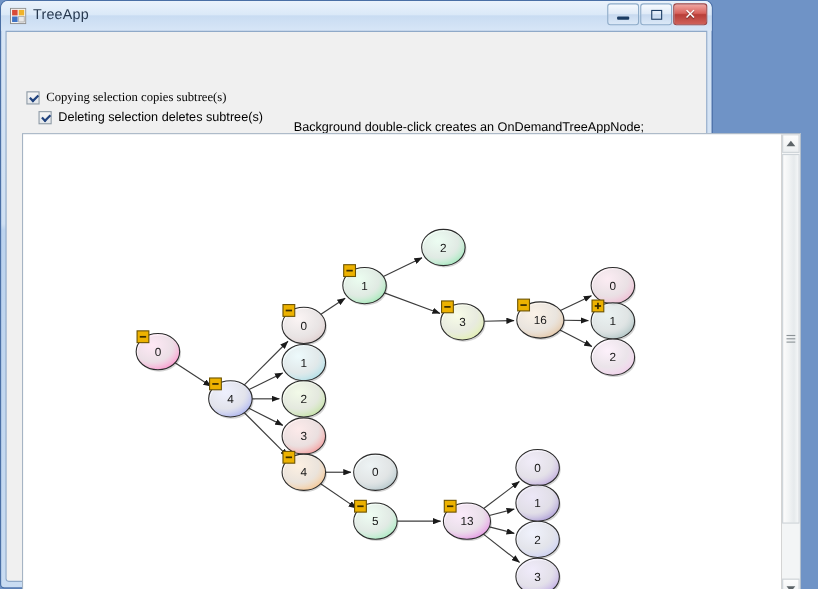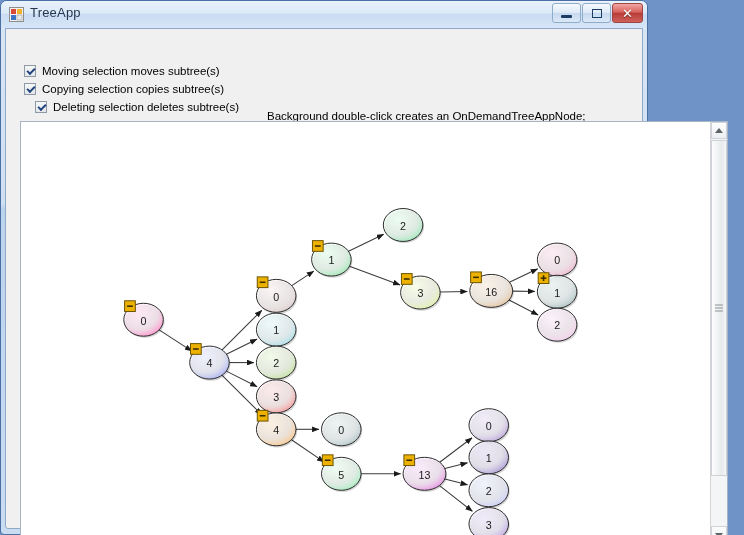--- a/index.html
+++ b/index.html
@@ -79,21 +79,21 @@
     content:"";position:absolute;left:2px;top:2px;
     width:6px;height:3px;
     border-left:2px solid #21437e;border-bottom:2px solid #21437e;
     transform:rotate(-45deg);
   }
   .cblabel{
     margin-left:6px;font-size:11.5px;color:#000;line-height:14px;
     white-space:nowrap;
   }
   #cb1{left:18px;top:35px;}
-  #cb2{left:18px;top:53px;}
+  #cb2{left:18px;top:53px;font-family:Liberation Serif, serif;}
   #cb3{left:18px;top:71px;padding-left:11px;}
   #cbR{left:243px;top:39px;align-items:center;margin-top:41px;}
   #cbR .cblabel{white-space:normal;width:330px;line-height:14.5px;}
   #cbR .cb{margin-top:0;}
 
   
   #panel{
     position:absolute;left:14px;top:92px;width:708px;height:423px;
     background:#fff;
     border:1px solid #a6b4c4;
@@ -172,24 +172,20 @@
     </div>
     <div class="winbtn" id="btn-close">
       <div class="glyph">✕</div>
     </div>
   </div>
 
   <div id="frame-inner">
 
     <div id="options"></div>
 
-    <div class="cbrow" id="cb1">
-      <span class="cb"></span>
-      <span class="cblabel">Moving selection moves subtree(s)</span>
-    </div>
     <div class="cbrow" id="cb2">
       <span class="cb"></span>
       <span class="cblabel">Copying selection copies subtree(s)</span>
     </div>
     <div class="cbrow" id="cb3">
       <span class="cb"></span>
       <span class="cblabel">Deleting selection deletes subtree(s)</span>
     </div>
 
     <div class="cbrow" id="cbR">

